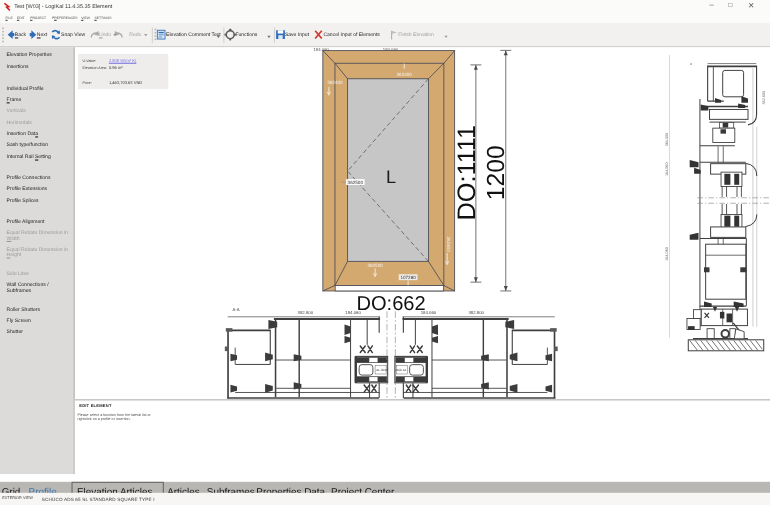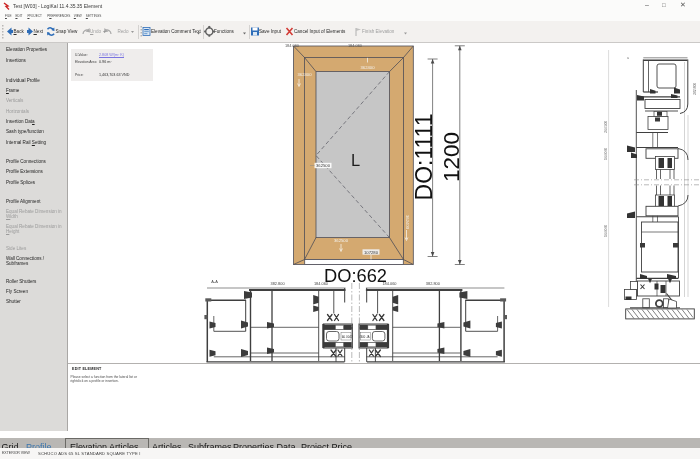--- a/index.html
+++ b/index.html
@@ -416,18 +416,18 @@
   </div>
 </div>
 <div class="abs" id="tabbar">
   <span class="tab" style="left:1.5px">Grid</span>
   <span class="tab" style="left:26px;color:#3b76ae">Profile</span>
   <div id="tabbox"></div>
   <span class="tab" style="left:70px">Elevation Articles</span>
   <span class="tab" style="left:152px">Articles</span>
   <span class="tab" style="left:188px">Subframes</span>
   <span class="tab" style="left:233px">Properties Data</span>
-  <span class="tab" style="left:301px">Project Price</span>
+  <span class="tab" style="left:301px">Project Center</span>
 </div>
 <div class="abs" id="statusbar">
   <span class="abs" style="left:2px;top:3px;font-size:3.5px">EXTERIOR VIEW</span>
   <span class="abs" style="left:38px;top:3px;font-size:4.2px;letter-spacing:0.15px">SCHÜCO ADS 65 SL STANDARD SQUARE TYPE I</span>
 </div>
 
 </body></html>

